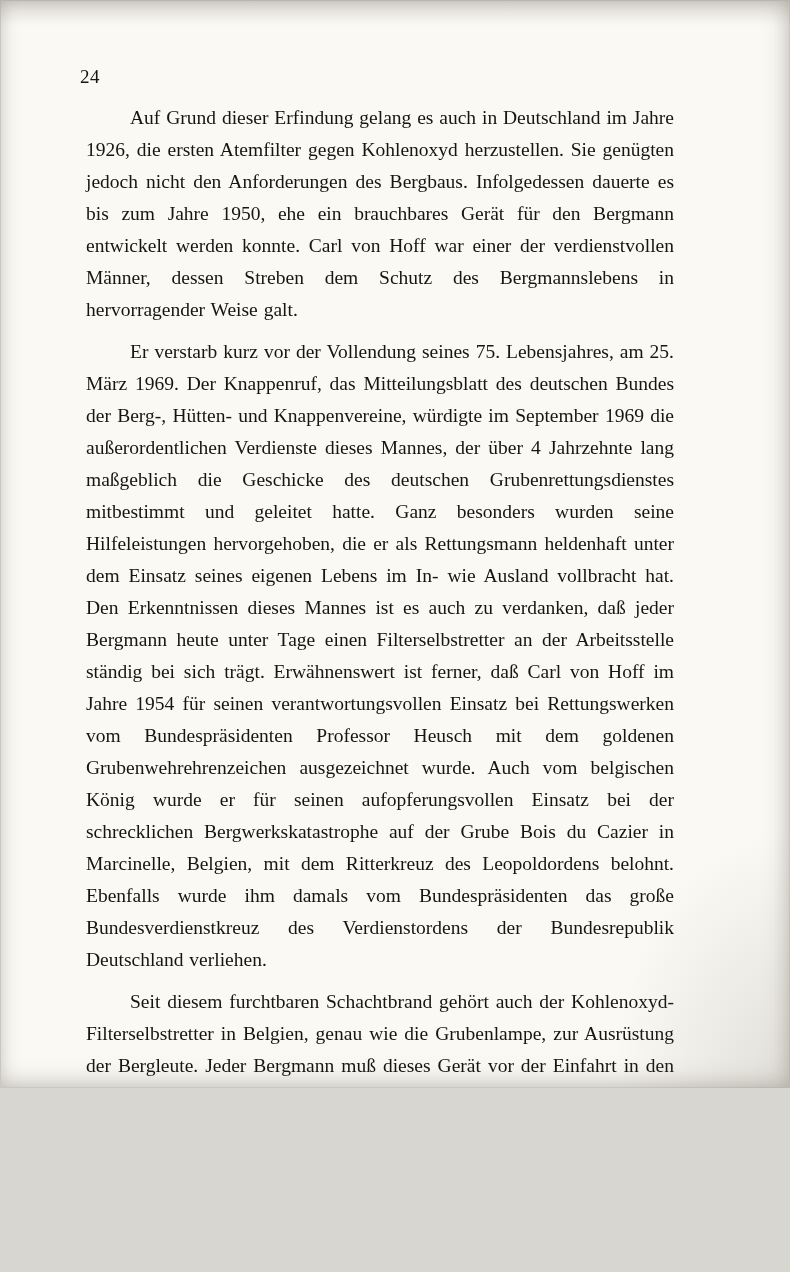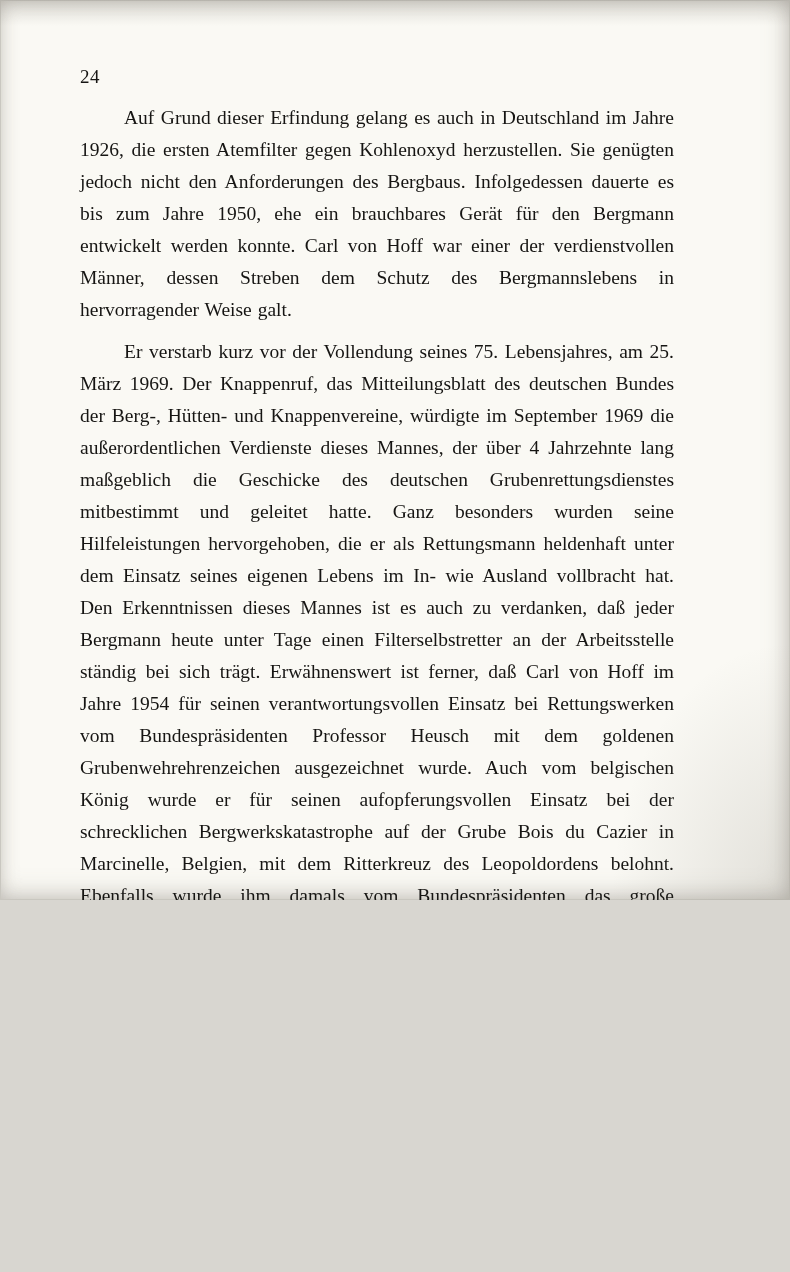--- a/index.html
+++ b/index.html
@@ -3,21 +3,21 @@
 <meta charset="utf-8">
 <style>
   html, body {
     margin: 0;
     padding: 0;
     background: #d8d6d0;
   }
   .scan-page {
     position: relative;
     width: 790px;
-    height: 900px;
+    height: 1088px;
     margin: 0 auto;
     background: #faf9f4;
     box-sizing: border-box;
     overflow: hidden;
     box-shadow:
       inset 0 0 0 1px #c9c7c0,
       inset 0 0 18px rgba(120,115,105,0.35),
       inset -6px -8px 24px rgba(110,105,95,0.18);
     font-family: "Liberation Serif", "DejaVu Serif", serif;
     color: #161513;
@@ -35,20 +35,21 @@
   }
   .body-text p {
     font-size: 19.5px;
     line-height: 32px;
     text-align: justify;
     margin: 0 0 10px 0;
     word-spacing: 1px;
   }
   .body-text p.indent {
     text-indent: 44px;
+    margin-left: 6px;
   }
   
   .corner-shade {
     position: absolute;
     right: 0;
     bottom: 0;
     width: 180px;
     height: 260px;
     background: radial-gradient(ellipse at bottom right, rgba(125,120,108,0.20), rgba(125,120,108,0) 70%);
     pointer-events: none;

